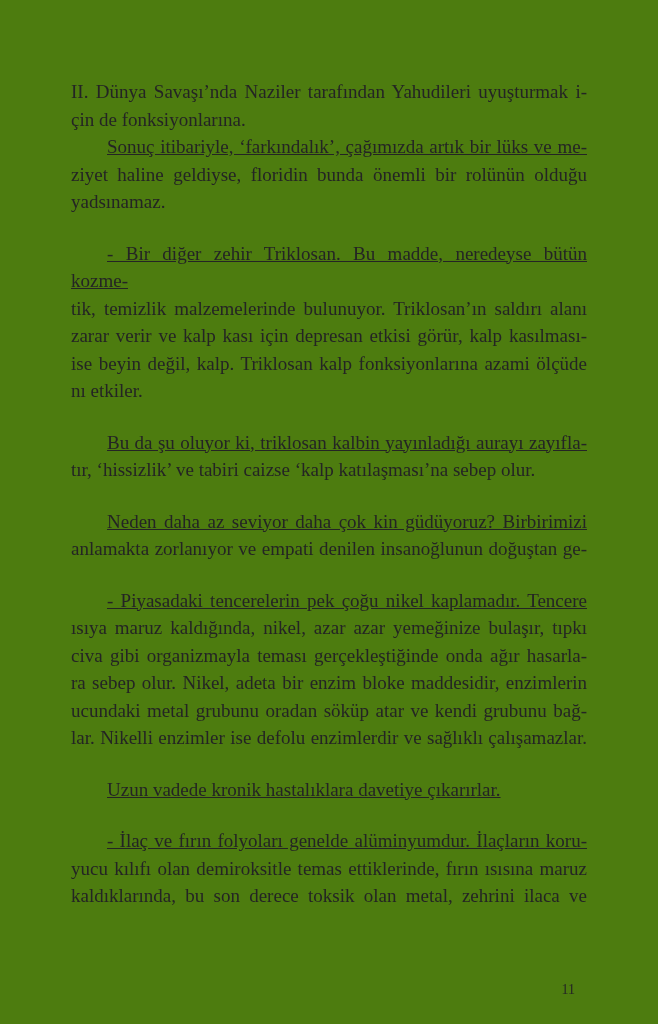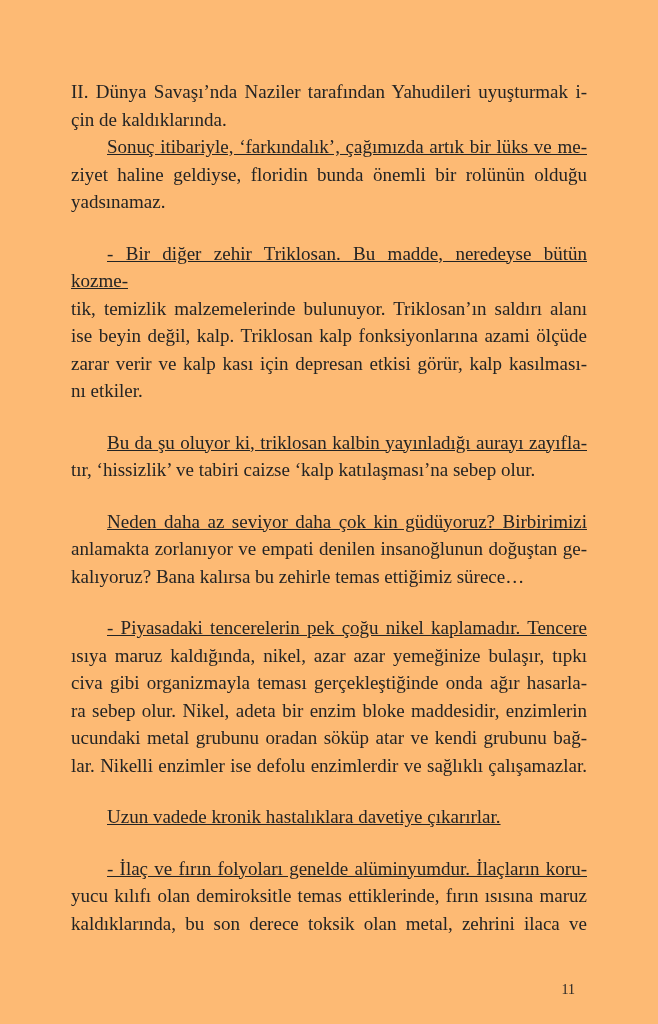--- a/index.html
+++ b/index.html
@@ -5,21 +5,21 @@
   html, body {
     margin: 0;
     padding: 0;
     background: #e8e8e8;
   }
   .book-page {
     position: relative;
     width: 658px;
     height: 1024px;
     margin: 0 auto;
-    background: #fdba74;
+    background: #4d7c0f;
     color: #242424;
     font-family: "Liberation Serif", "DejaVu Serif", serif;
     overflow: hidden;
   }
   .text-block {
     position: absolute;
     left: 71px;
     top: 78px;
     width: 516px;
     font-size: 19px;
@@ -47,42 +47,41 @@
     margin-top: 32px;
   }
 </style>
 </head>
 <body>
 
 <div class="book-page">
   <div class="text-block">
       <div class="paragraph">
         <div class="line justify">II. Dünya Savaşı’nda Naziler tarafından Yahudileri uyuşturmak i-</div>
-        <div class="line">çin de kaldıklarında.</div>
+        <div class="line">çin de fonksiyonlarına.</div>
       </div>
       <div class="paragraph">
         <div class="line justify indent">Sonuç itibariyle, ‘farkındalık’, çağımızda artık bir lüks ve me-</div>
         <div class="line justify">ziyet haline geldiyse, floridin bunda önemli bir rolünün olduğu</div>
         <div class="line">yadsınamaz.</div>
       </div>
       <div class="paragraph spaced">
         <div class="line justify indent">- Bir diğer zehir Triklosan. Bu madde, neredeyse bütün kozme-</div>
         <div class="line justify">tik, temizlik malzemelerinde bulunuyor. Triklosan’ın saldırı alanı</div>
+        <div class="line justify">zarar verir ve kalp kası için depresan etkisi görür, kalp kasılması-</div>
         <div class="line justify">ise beyin değil, kalp. Triklosan kalp fonksiyonlarına azami ölçüde</div>
-        <div class="line justify">zarar verir ve kalp kası için depresan etkisi görür, kalp kasılması-</div>
         <div class="line">nı etkiler.</div>
       </div>
       <div class="paragraph spaced">
         <div class="line justify indent">Bu da şu oluyor ki, triklosan kalbin yayınladığı aurayı zayıfla-</div>
         <div class="line">tır, ‘hissizlik’ ve tabiri caizse ‘kalp katılaşması’na sebep olur.</div>
       </div>
       <div class="paragraph spaced">
         <div class="line justify indent">Neden daha az seviyor daha çok kin güdüyoruz? Birbirimizi</div>
         <div class="line justify">anlamakta zorlanıyor ve empati denilen insanoğlunun doğuştan ge-</div>
-        <div class="line">kalıyoruz? Bana kalırsa bu zehirle temas ettiğimiz sürece…</div>
       </div>
       <div class="paragraph spaced">
         <div class="line justify indent">- Piyasadaki tencerelerin pek çoğu nikel kaplamadır. Tencere</div>
         <div class="line justify">ısıya maruz kaldığında, nikel, azar azar yemeğinize bulaşır, tıpkı</div>
         <div class="line justify">civa gibi organizmayla teması gerçekleştiğinde onda ağır hasarla-</div>
         <div class="line justify">ra sebep olur. Nikel, adeta bir enzim bloke maddesidir, enzimlerin</div>
         <div class="line justify">ucundaki metal grubunu oradan söküp atar ve kendi grubunu bağ-</div>
         <div class="line justify">lar. Nikelli enzimler ise defolu enzimlerdir ve sağlıklı çalışamazlar.</div>
       </div>
       <div class="paragraph spaced">

